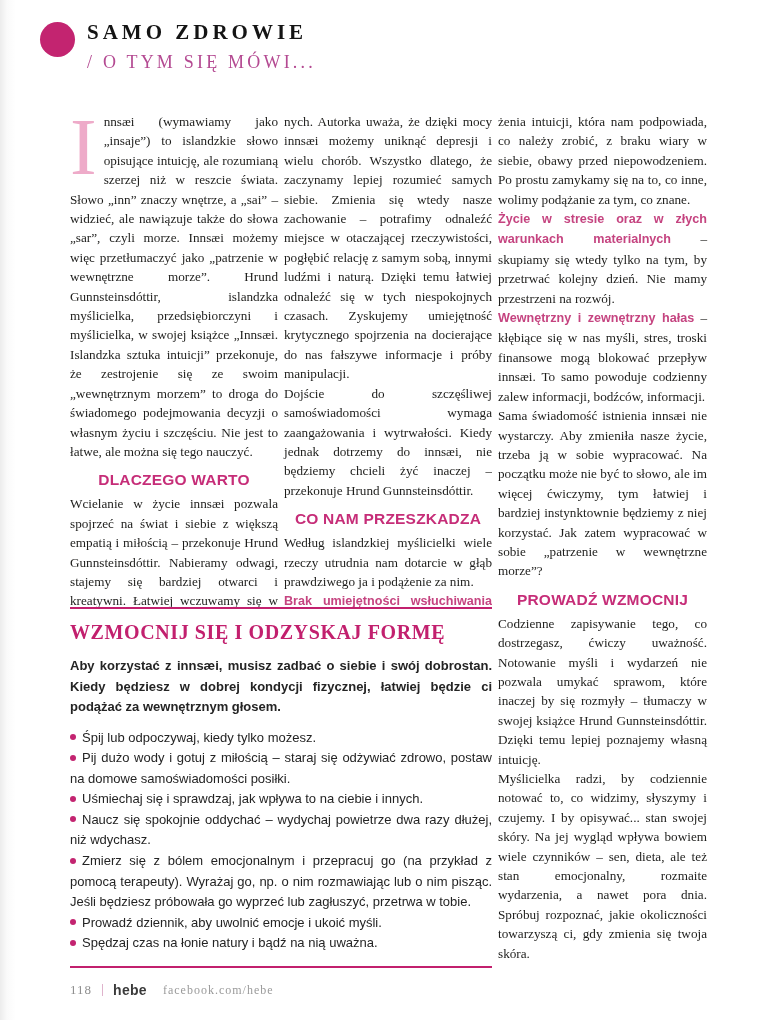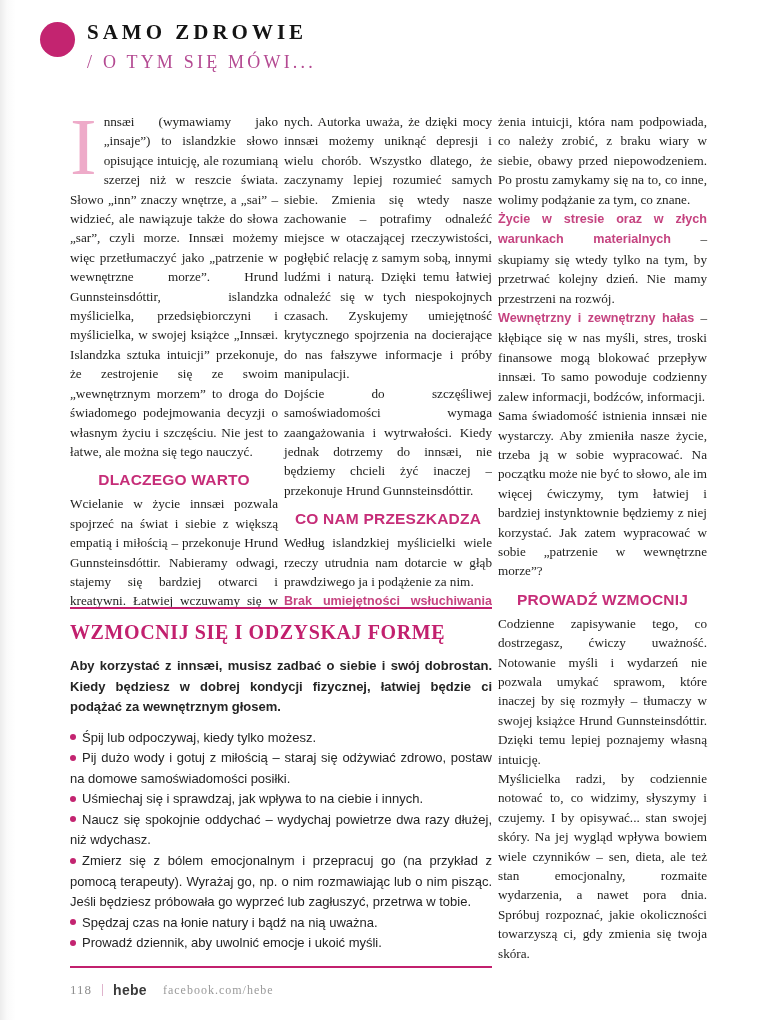--- a/index.html
+++ b/index.html
@@ -86,22 +86,22 @@
 
       <section class="box">
         <h2 class="box-title">WZMOCNIJ SIĘ I ODZYSKAJ FORMĘ</h2>
         <p class="box-intro">Aby korzystać z innsæi, musisz zadbać o siebie i swój dobrostan. Kiedy będziesz w dobrej kondycji fizycznej, łatwiej będzie ci podążać za wewnętrznym głosem.</p>
         <ul class="tips">
           <li>Śpij lub odpoczywaj, kiedy tylko możesz.</li>
           <li>Pij dużo wody i gotuj z miłością – staraj się odżywiać zdrowo, postaw na domowe samoświadomości posiłki.</li>
           <li>Uśmiechaj się i sprawdzaj, jak wpływa to na ciebie i innych.</li>
           <li>Naucz się spokojnie oddychać – wydychaj powietrze dwa razy dłużej, niż wdychasz.</li>
           <li>Zmierz się z bólem emocjonalnym i przepracuj go (na przykład z pomocą terapeuty). Wyrażaj go, np. o nim rozmawiając lub o nim pisząc. Jeśli będziesz próbowała go wyprzeć lub zagłuszyć, przetrwa w tobie.</li>
+          <li>Prowadź dziennik, aby uwolnić emocje i ukoić myśli.</li>
           <li>Spędzaj czas na łonie natury i bądź na nią uważna.</li>
-          <li>Prowadź dziennik, aby uwolnić emocje i ukoić myśli.</li>
         </ul>
       </section>
     </div>
 
     <div class="col col3">
       <p class="para">żenia intuicji, która nam podpowiada, co należy zrobić, z braku wiary w siebie, obawy przed niepowodzeniem. Po prostu zamykamy się na to, co inne, wolimy podążanie za tym, co znane.</p>
       <p class="para"><strong class="lead">Życie w stresie oraz w złych warunkach materialnych</strong><span> – skupiamy się wtedy tylko na tym, by przetrwać kolejny dzień. Nie mamy przestrzeni na rozwój.</span></p>
       <p class="para"><strong class="lead">Wewnętrzny i zewnętrzny hałas</strong><span> – kłębiące się w nas myśli, stres, troski finansowe mogą blokować przepływ innsæi. To samo powoduje codzienny zalew informacji, bodźców, informacji.</span></p>
       <p class="para">Sama świadomość istnienia innsæi nie wystarczy. Aby zmieniła nasze życie, trzeba ją w sobie wypracować. Na początku może nie być to słowo, ale im więcej ćwiczymy, tym łatwiej i bardziej instynktownie będziemy z niej korzystać. Jak zatem wypracować w sobie „patrzenie w wewnętrzne morze”?</p>
       <h3 class="col-heading">PROWADŹ WZMOCNIJ</h3>

